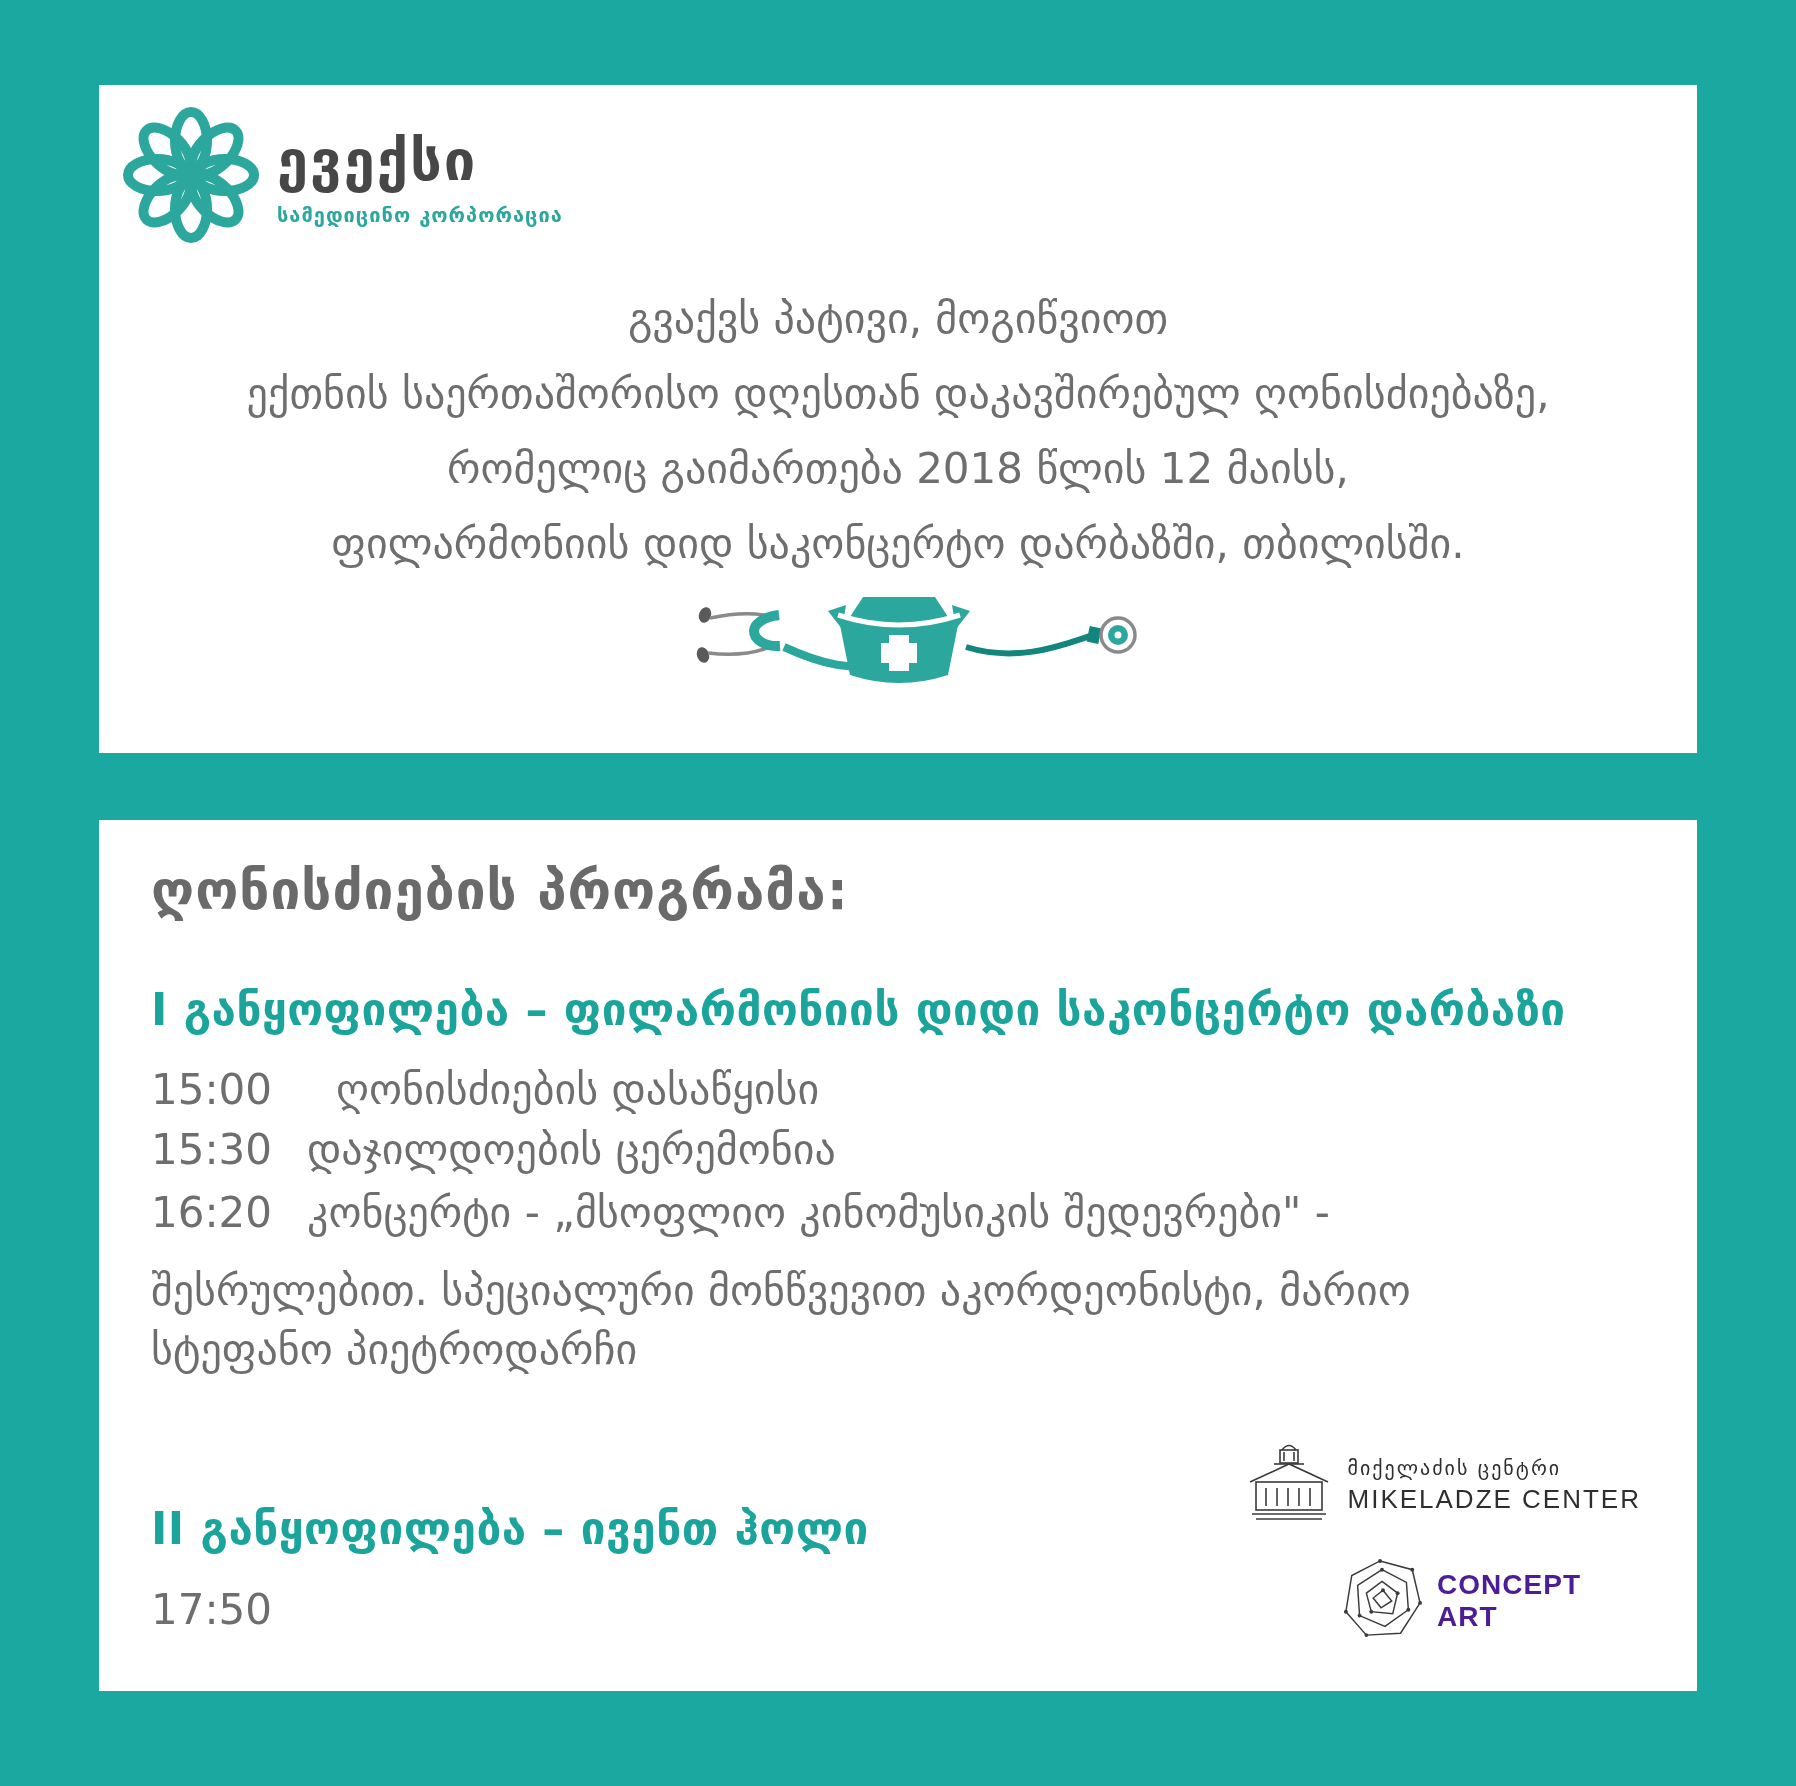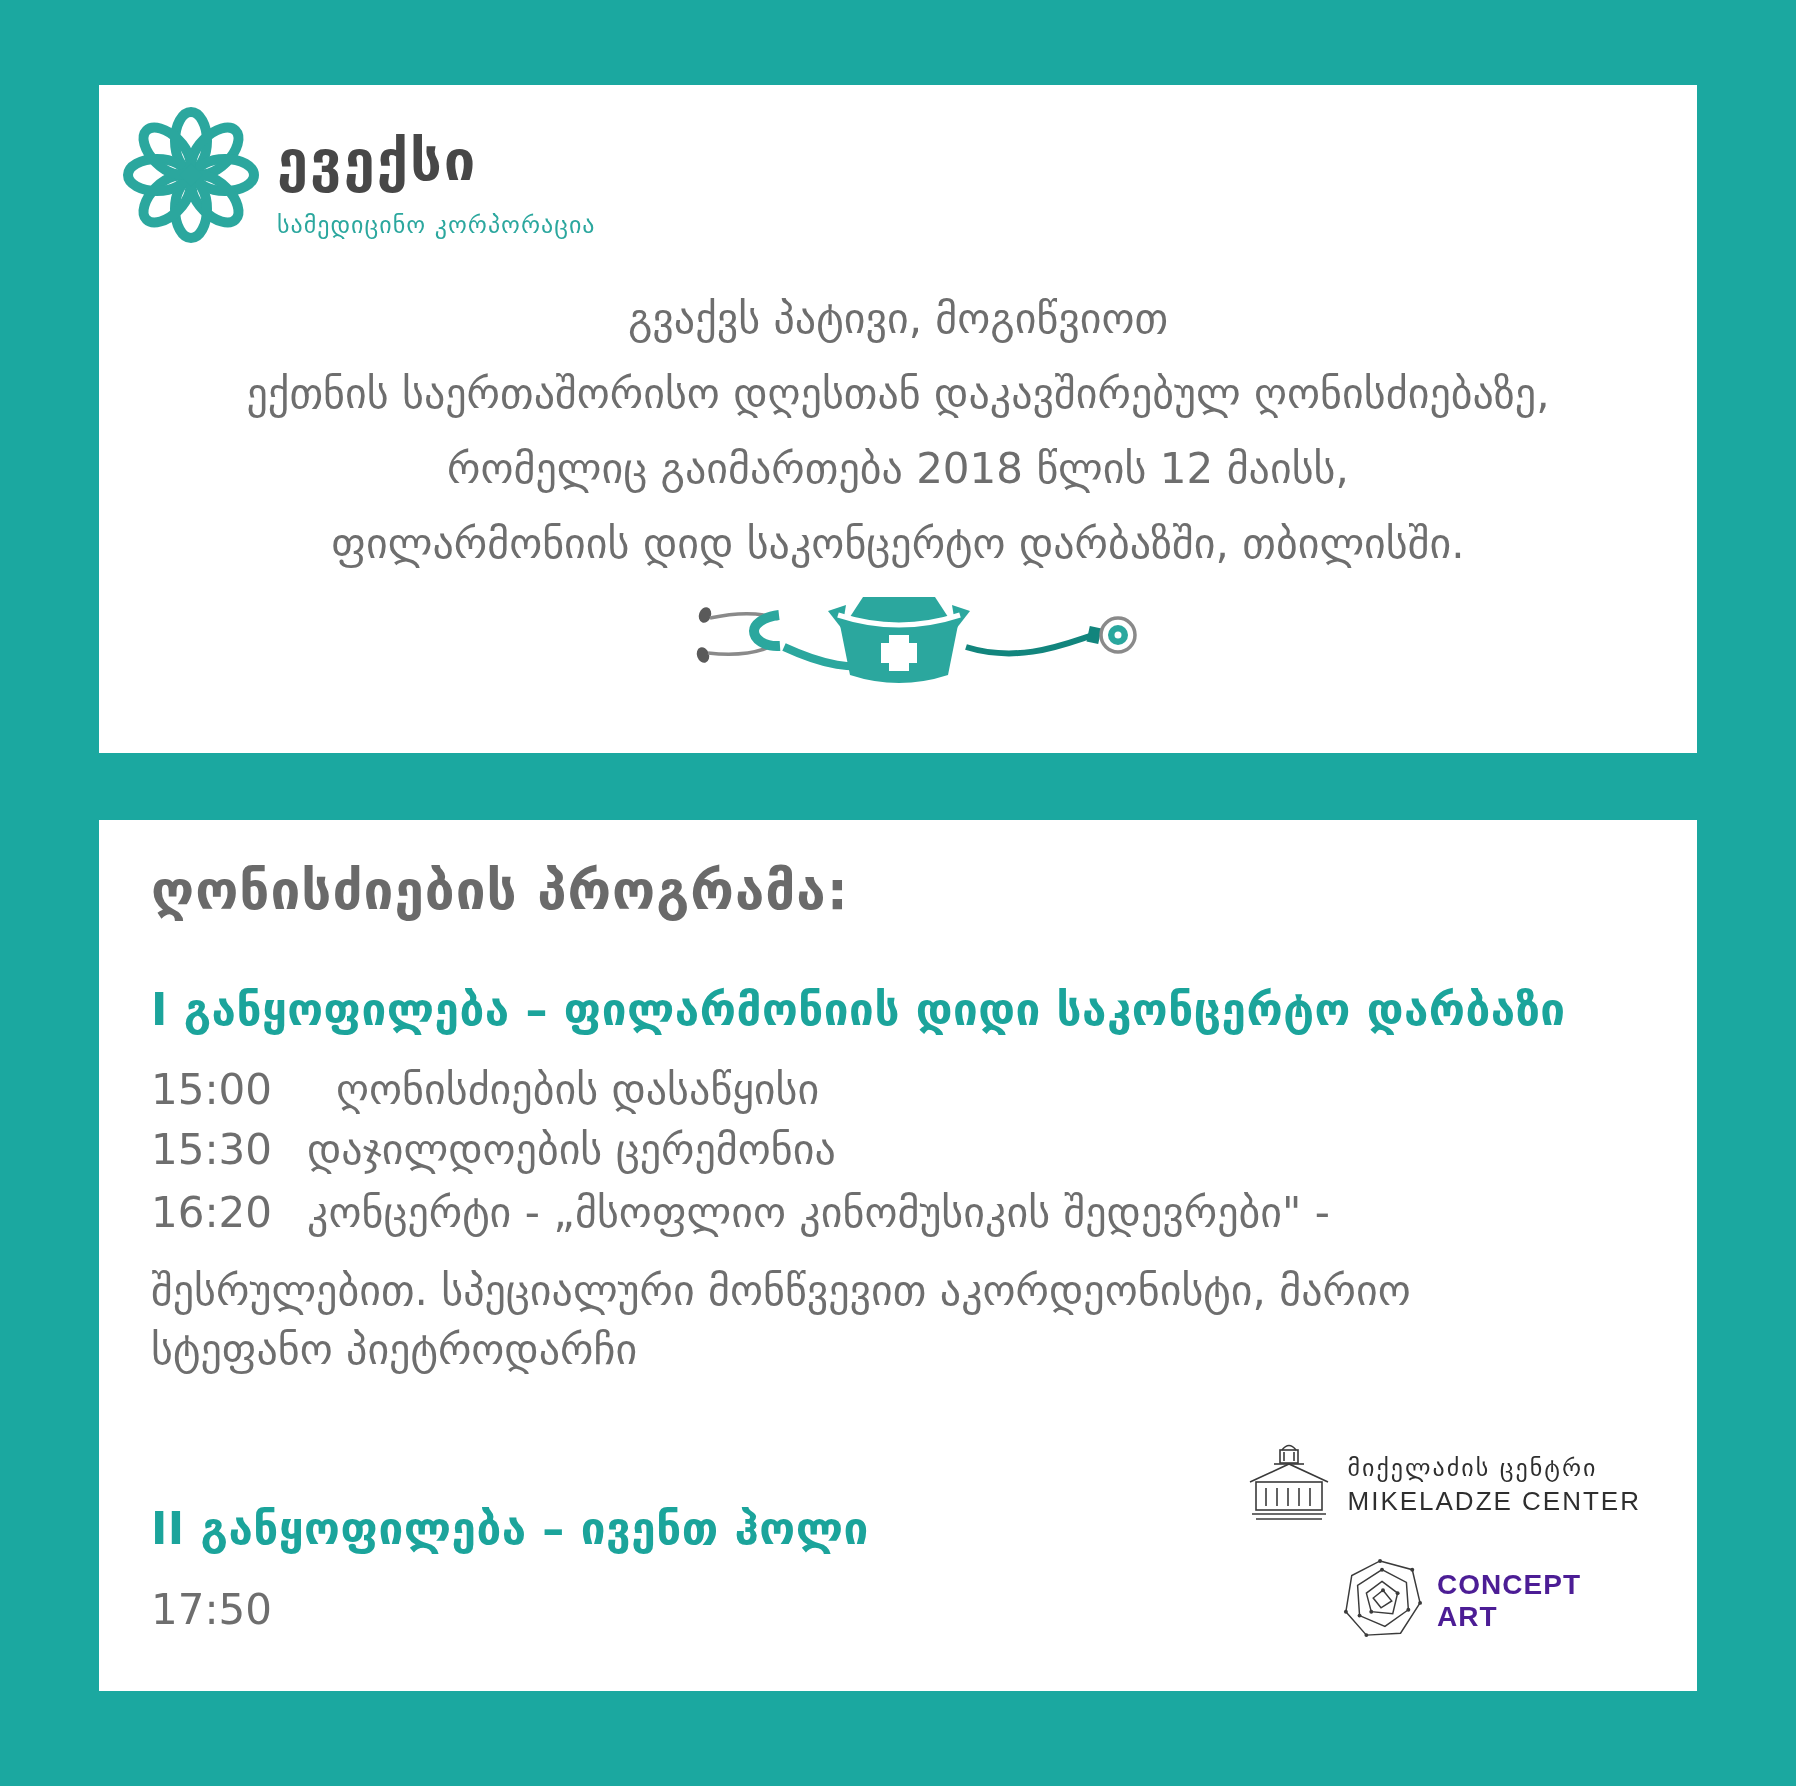--- a/index.html
+++ b/index.html
@@ -6,21 +6,21 @@
   body{font-family:"DejaVu Sans",sans-serif;}
   .canvas{position:relative;width:1796px;height:1786px;background:#1BA8A0;overflow:hidden;}
   .panel{position:absolute;left:99px;width:1598px;background:#ffffff;}
   .panel-top{top:85px;height:668px;}
   .panel-bottom{top:820px;height:871px;}
 
   
   .logo-row{position:absolute;left:22px;top:20px;display:flex;align-items:flex-start;}
   .logo-text{margin-left:16px;margin-top:26px;}
   .brand{font-size:56px;font-weight:bold;color:#474747;letter-spacing:2px;line-height:60px;}
-  .brand-sub{font-size:24px;color:#2BA79E;margin-top:20px;letter-spacing:1px;}
+  .brand-sub{font-size:20px;color:#2BA79E;margin-top:12px;letter-spacing:1px;font-weight:bold;}
 
   
   .invitation{position:absolute;left:0;right:0;top:196px;text-align:center;color:#6e6e6e;font-size:42px;}
   .invitation div{line-height:75px;}
 
   .illustration{position:absolute;left:50%;transform:translateX(-50%);top:478px;}
 
   
   .program-title{position:absolute;left:52px;top:40px;font-size:53px;font-weight:bold;color:#6a6a6a;letter-spacing:1px;}
   .section-title{position:absolute;left:52px;font-size:44px;font-weight:bold;color:#1BA49B;letter-spacing:0.5px;}
@@ -31,21 +31,21 @@
   .r1{top:245px;gap:29px;}
   .r2{top:305px;}
   .r3{top:368px;}
   .r4{top:765px;}
   .continuation{position:absolute;left:52px;top:441px;color:#6e6e6e;font-size:42px;line-height:59px;white-space:nowrap;}
 
   
   .partner{position:absolute;display:flex;align-items:center;}
   .mikeladze{right:56px;top:622px;}
   .mik-text{margin-left:14px;color:#2e2e2e;}
-  .mik-ka{font-size:24px;letter-spacing:2px;}
+  .mik-ka{font-size:20px;letter-spacing:2px;}
   .mik-en{font-family:"Liberation Sans",sans-serif;font-size:26px;font-weight:normal;letter-spacing:2px;margin-top:4px;}
   .conceptart{right:116px;top:738px;}
   .con-text{margin-left:14px;color:#4c1d95;font-family:"Liberation Sans",sans-serif;font-size:28px;font-weight:bold;letter-spacing:1px;line-height:32px;}
 </style>
 </head>
 <body>
 
 <div class="canvas">
 
   <div class="panel panel-top">

